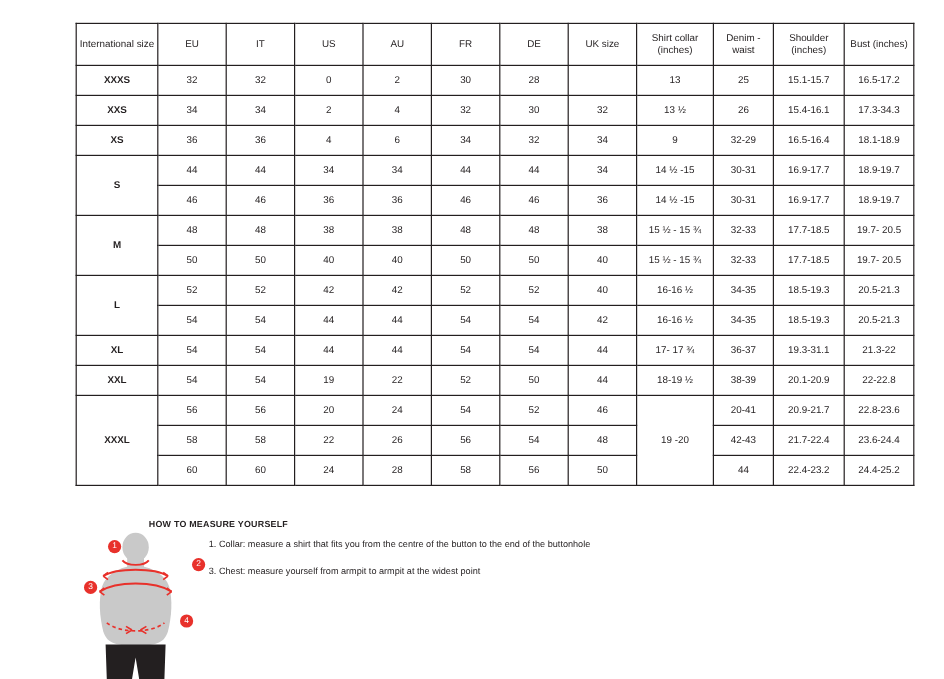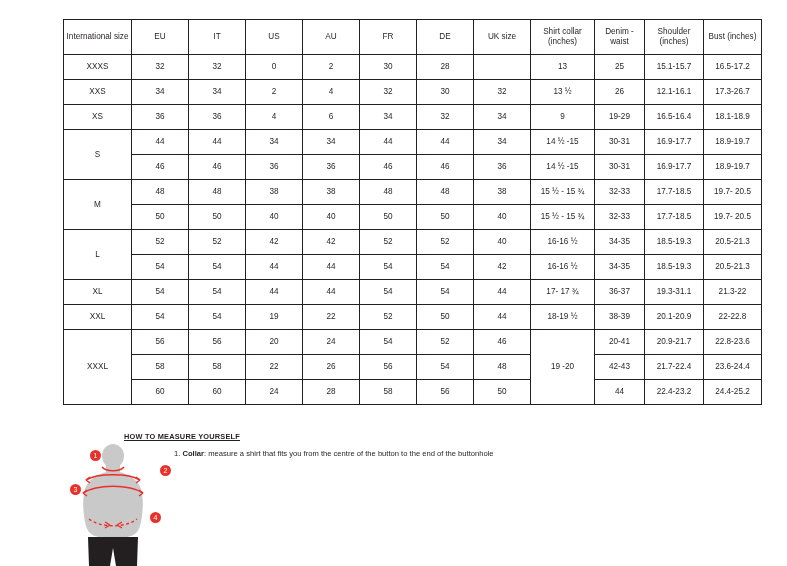--- a/index.html
+++ b/index.html
@@ -40,20 +40,21 @@
     padding: 0;
     height: 24px;
     line-height: 1.2;
   }
   table.size-table thead th {
     height: 34px;
     font-size: 8.2px;
   }
   table.size-table td.size-label {
     font-size: 8.2px;
+    font-weight: bold;
   }
   col.c0 { width: 68px; }
   col.c1 { width: 57px; }
   col.c2 { width: 57px; }
   col.c3 { width: 57px; }
   col.c4 { width: 57px; }
   col.c5 { width: 57px; }
   col.c6 { width: 57px; }
   col.c7 { width: 57px; }
   col.c8 { width: 64px; }
@@ -62,36 +63,35 @@
   col.c11 { width: 58px; }
 
   .howto {
     position: absolute;
     left: 120px;
     top: 432px;
     font-size: 7.4px;
     font-weight: bold;
     letter-spacing: 0.2px;
     color: #231f20;
-    text-decoration: underline;
   }
   .measure-list {
     position: absolute;
     left: 170px;
     top: 449px;
     width: 540px;
   }
   .measure-list .m-item {
     font-size: 7.6px;
     color: #231f20;
     margin-bottom: 12.5px;
     line-height: 1.2;
   }
   .measure-list .m-item b {
-    font-weight: bold;
+    font-weight: normal;
   }
   .figure {
     position: absolute;
     left: 60px;
     top: 440px;
     width: 110px;
     height: 126px;
   }
   .fig-svg {
     position: absolute;
@@ -172,35 +172,35 @@
         <td class="size-label">XXS</td>
         <td>34</td>
         <td>34</td>
         <td>2</td>
         <td>4</td>
         <td>32</td>
         <td>30</td>
         <td>32</td>
         <td>13 ½</td>
         <td>26</td>
-        <td>12.1-16.1</td>
-        <td>17.3-26.7</td>
+        <td>15.4-16.1</td>
+        <td>17.3-34.3</td>
       </tr>
 
       <tr>
         <td class="size-label">XS</td>
         <td>36</td>
         <td>36</td>
         <td>4</td>
         <td>6</td>
         <td>34</td>
         <td>32</td>
         <td>34</td>
         <td>9</td>
-        <td>19-29</td>
+        <td>32-29</td>
         <td>16.5-16.4</td>
         <td>18.1-18.9</td>
       </tr>
 
       <tr>
         <td class="size-label" rowspan="2">S</td>
         <td>44</td>
         <td>44</td>
         <td>34</td>
         <td>34</td>
@@ -384,15 +384,19 @@
     <div class="bullet b2">2</div>
     <div class="bullet b3">3</div>
     <div class="bullet b4">4</div>
   </div>
 
   <div class="measure-list">
     <div class="m-item">
       <span>1.</span>
       <b>Collar</b><span>: measure a shirt that fits you from the centre of the button to the end of the buttonhole</span>
     </div>
+    <div class="m-item">
+      <span>3.</span>
+      <b>Chest</b><span>: measure yourself from armpit to armpit at the widest point</span>
+    </div>
   </div>
 
 </div>
 
 </body></html>

